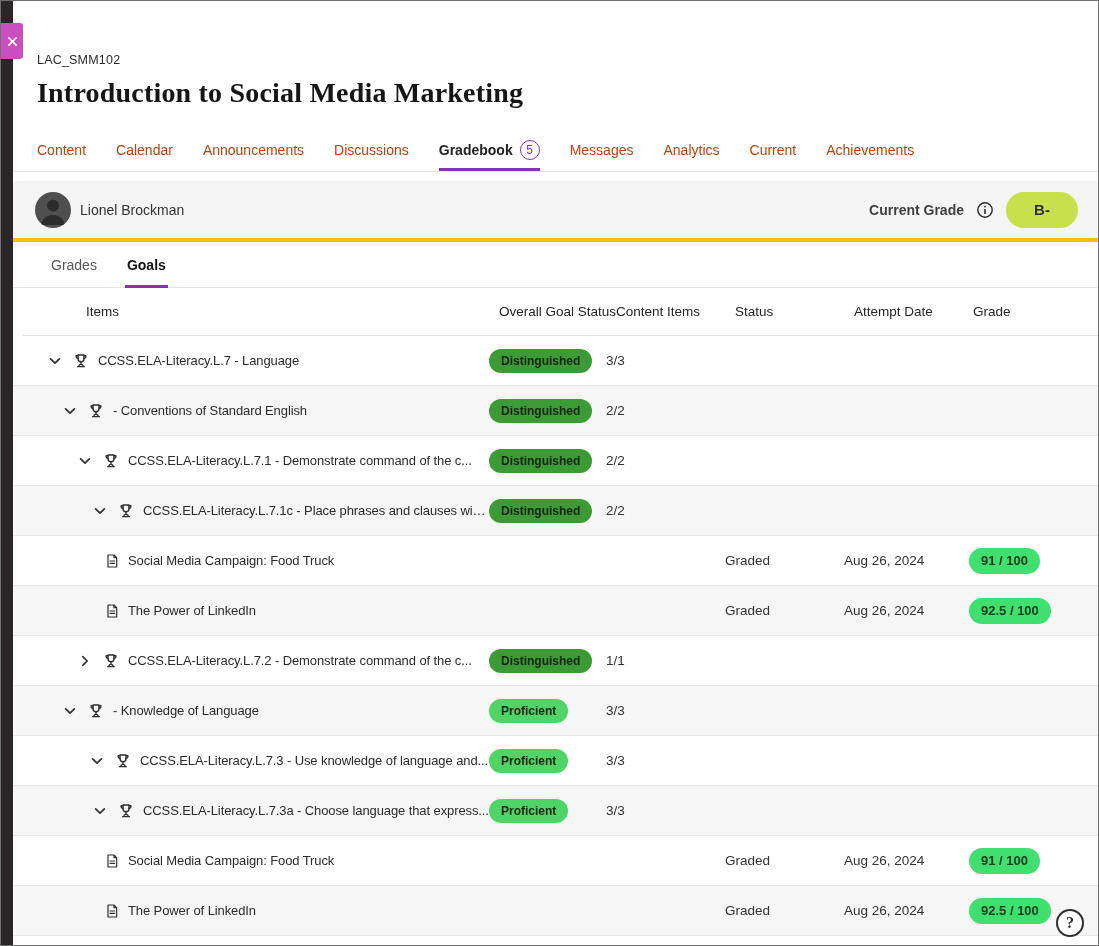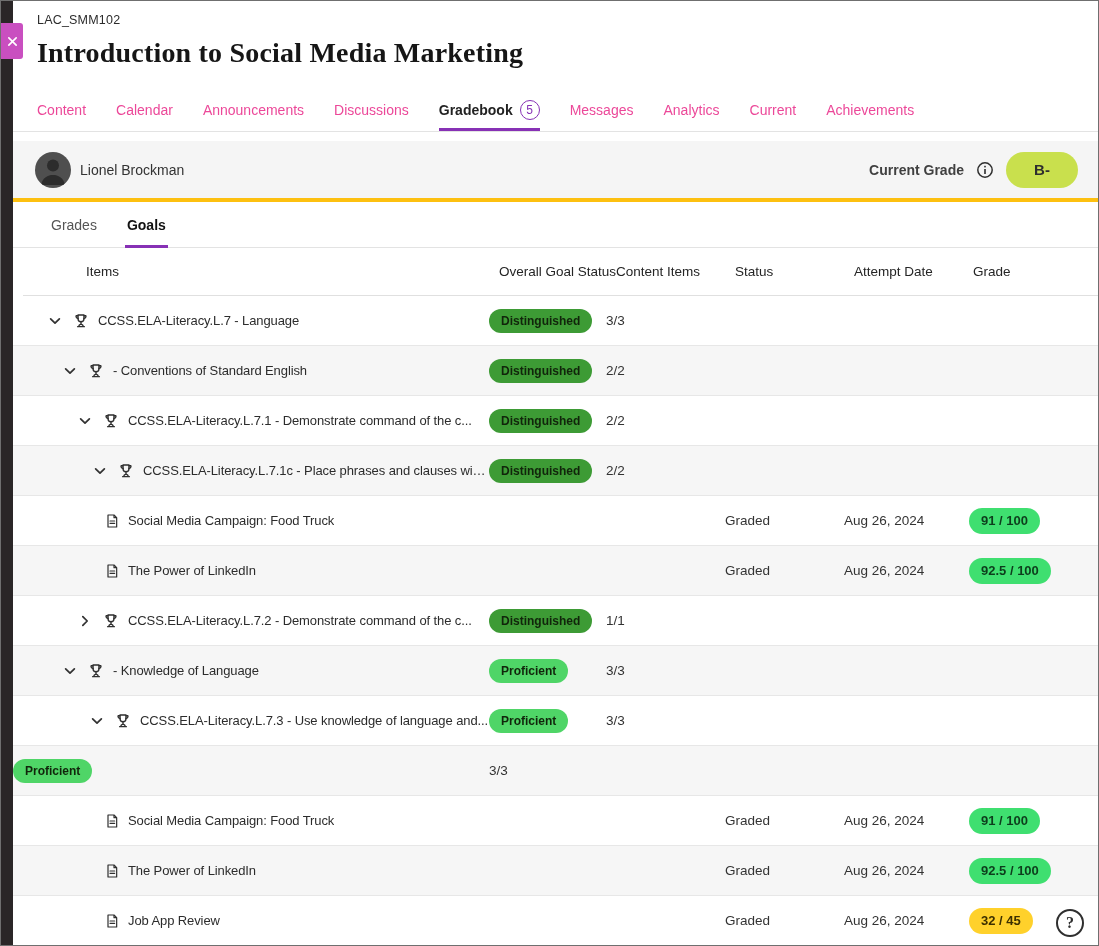--- a/index.html
+++ b/index.html
@@ -15,34 +15,34 @@
   .left-rail { position:absolute; left:0; top:0; width:12px; height:100%; background:#2a2627; z-index:5; }
   .close-tab {
     position:absolute; left:0; top:22px; width:22px; height:36px; z-index:6;
     background:var(--magenta-tab,#c94fc0); border:none; cursor:pointer;
     display:flex; align-items:center; justify-content:center; border-radius:0 3px 3px 0;
   }
 
   .main { margin-left:12px; width:1087px; }
 
   
-  .course-header { padding:12px 24px 0 24px; }
+  .course-header { padding:12px 24px 0 24px;margin-top:40px; }
   .course-code { font-size:12.5px; color:#2b2b2b; letter-spacing:.2px; height:15px; }
   .course-title {
     margin-top:6px; font-family:"Liberation Serif", serif; font-weight:700;
     font-size:28px; line-height:38px; color:#161616; letter-spacing:.2px;
   }
 
   
   .course-nav {
     margin-top:16px; padding-left:24px; height:44px;
     display:flex; align-items:stretch; gap:30px; border-bottom:1px solid #e3e3e3;
   }
   .nav-tab {
-    display:flex; align-items:center; gap:7px; font-size:14px; color:#ec4899;
+    display:flex; align-items:center; gap:7px; font-size:14px; color:#c2410c;
     border-bottom:3px solid transparent; padding-top:3px; cursor:pointer; white-space:nowrap;
   }
   .nav-tab.active { color:#222; font-weight:bold; border-bottom-color:var(--accent-purple,#8731b5); }
   .nav-badge {
     width:20px; height:20px; border-radius:50%; border:1px solid var(--accent-purple,#8731b5);
     color:var(--accent-purple,#8731b5); font-size:12px; font-weight:normal;
     display:flex; align-items:center; justify-content:center;
   }
 
   
@@ -422,20 +422,40 @@
             </span>
             <span class="row-label">CCSS.ELA-Literacy.L.7.3 - Use knowledge of language and...</span>
           </div>
           <div class="cell"><span class="status-pill proficient">Proficient</span></div>
           <div class="cell count-cell">3/3</div>
           <div class="cell status-cell"></div>
           <div class="cell date-cell"></div>
           <div class="cell"></div>
         </div>
         <div class="grid-cols row striped">
+          <div class="cell items-cell" style="padding-left: 78px;">
+            <button class="chevron">
+              <span class="icon">
+                <svg width="14" height="14" viewBox="0 0 16 16" fill="none" stroke="#333" stroke-width="2" stroke-linecap="round" stroke-linejoin="round">
+                  <path d="M3 5.5l5 5 5-5"></path>
+                </svg>
+              </span>
+            </button>
+            <span class="icon">
+              <svg width="18" height="18" viewBox="0 0 24 24" fill="none" stroke="#2f2f2f" stroke-width="1.8" stroke-linecap="round" stroke-linejoin="round">
+                <path d="M8 4h8v5a4 4 0 0 1-8 0z"></path>
+                <path d="M8 5H5.5a2.6 2.6 0 0 0 2.8 3.4"></path>
+                <path d="M16 5h2.5a2.6 2.6 0 0 1-2.8 3.4"></path>
+                <path d="M12 13v3.2"></path>
+                <path d="M9.2 19.2c0-1.7 1.2-2.8 2.8-2.8s2.8 1.1 2.8 2.8"></path>
+                <path d="M7.5 19.5h9"></path>
+              </svg>
+            </span>
+            <span class="row-label">CCSS.ELA-Literacy.L.7.3a - Choose language that express...</span>
+          </div>
           <div class="cell"><span class="status-pill proficient">Proficient</span></div>
           <div class="cell count-cell">3/3</div>
           <div class="cell status-cell"></div>
           <div class="cell date-cell"></div>
           <div class="cell"></div>
         </div>
         <div class="grid-cols row">
           <div class="cell items-cell" style="padding-left: 91px;">
             <span class="icon">
               <svg width="16" height="16" viewBox="0 0 24 24" fill="none" stroke="#2f2f2f" stroke-width="1.8" stroke-linejoin="round">

